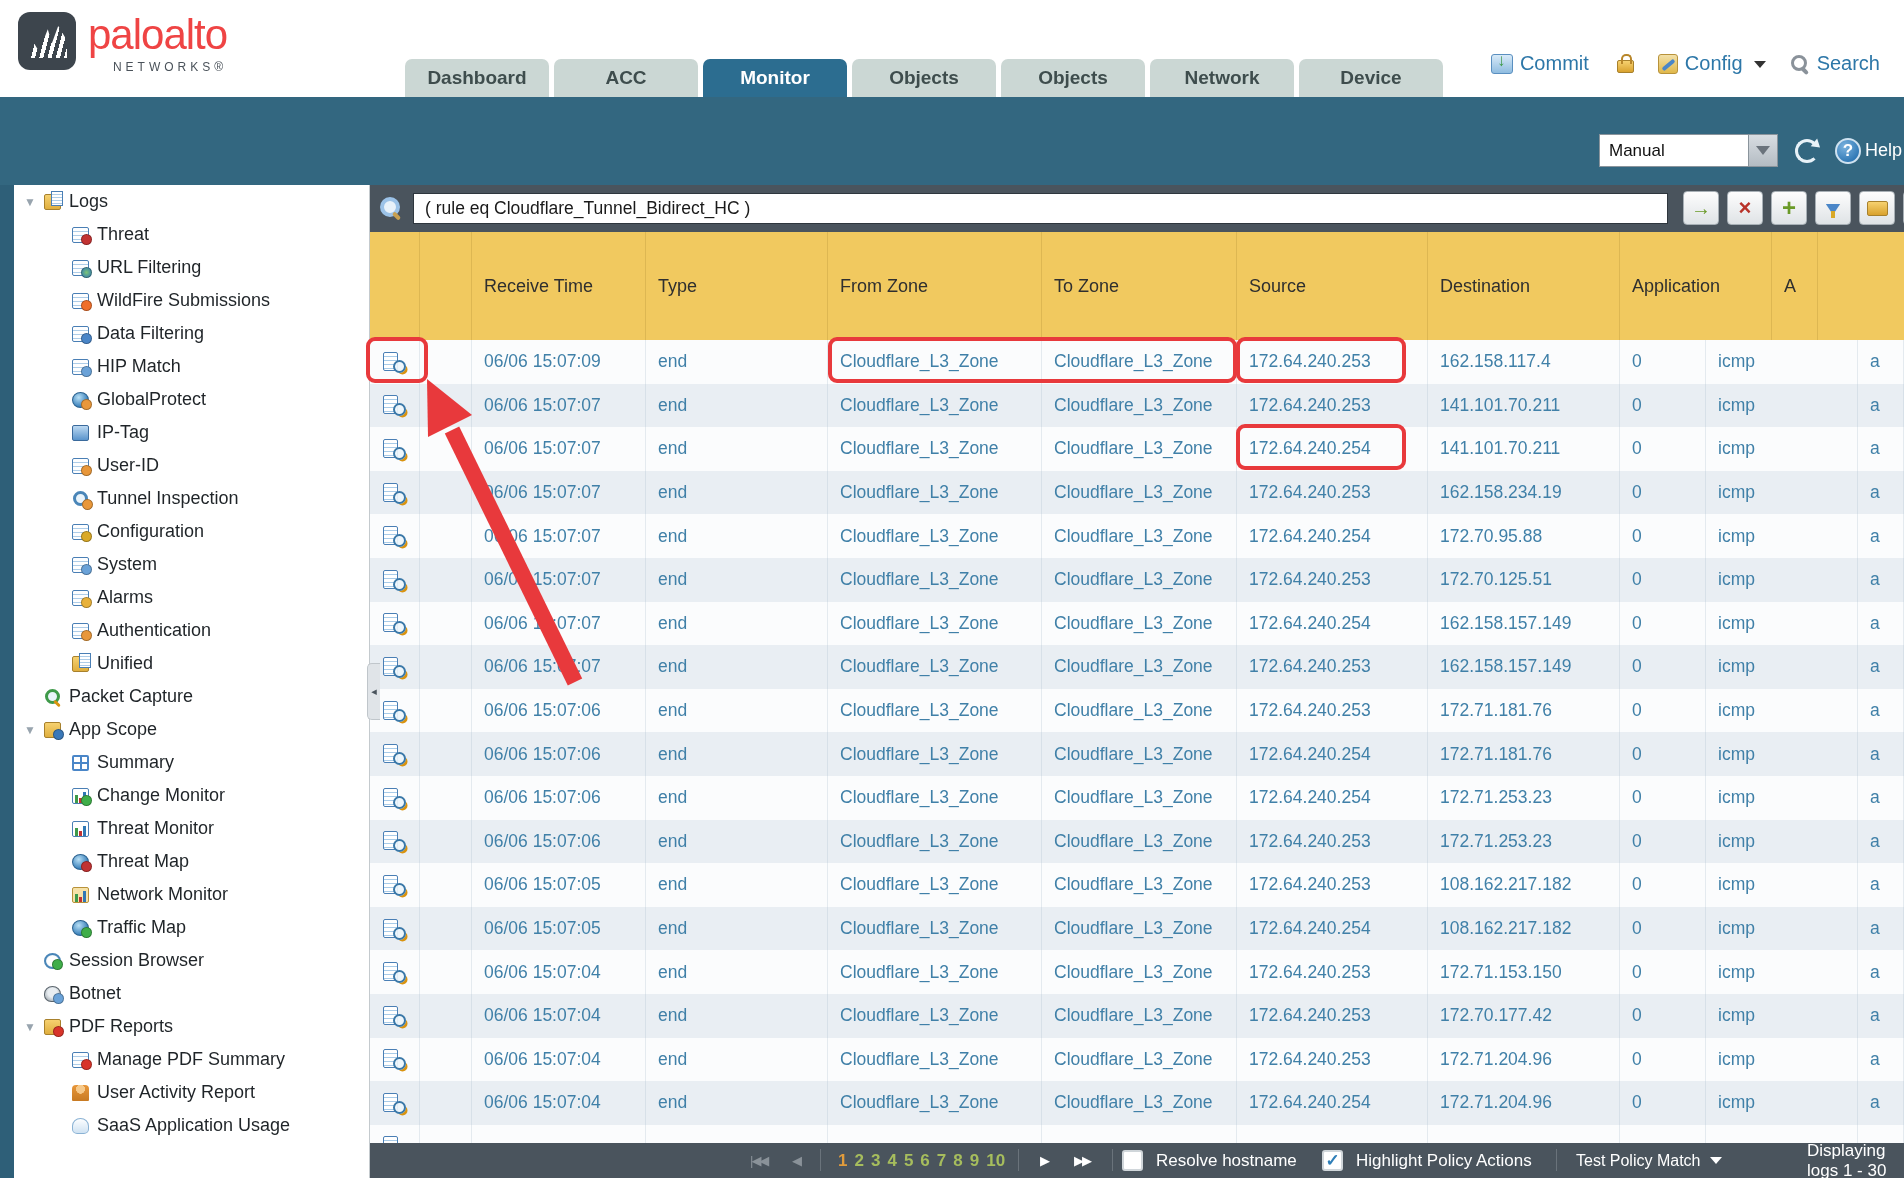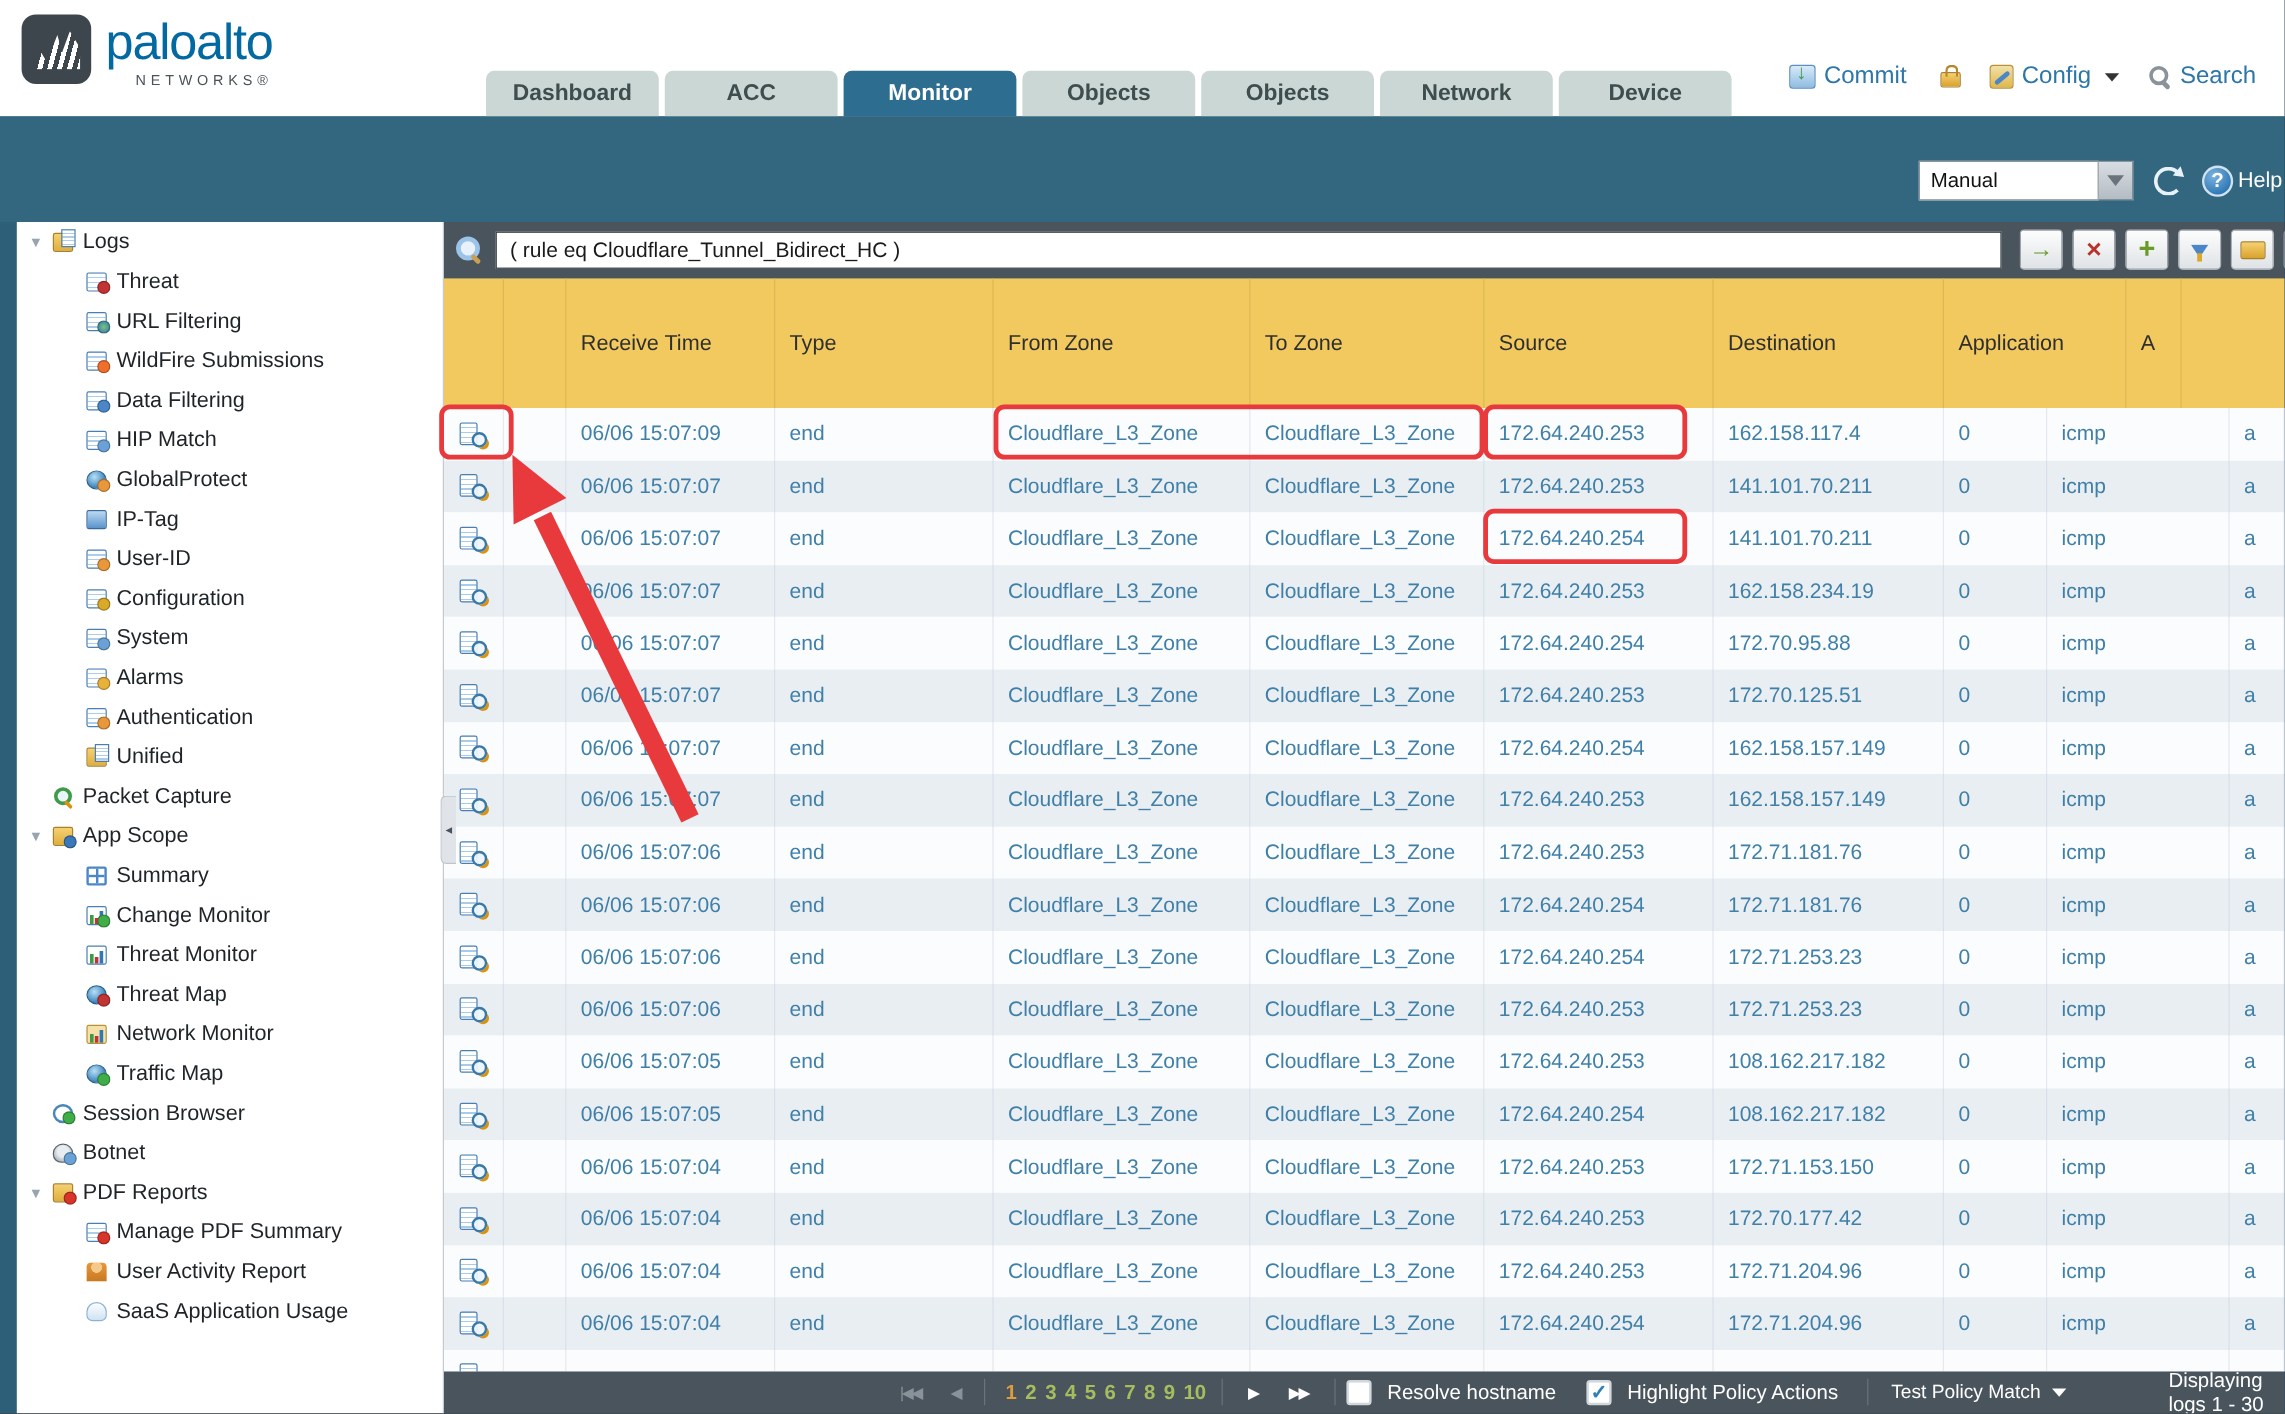--- a/index.html
+++ b/index.html
@@ -8,21 +8,21 @@
        font-family:"Liberation Sans",sans-serif;-webkit-font-smoothing:antialiased;}
 
   
   #tophdr{position:absolute;left:0;top:0;width:1904px;height:97px;background:#fff;}
   #logo{position:absolute;left:18px;top:12px;display:flex;align-items:flex-start;}
   #logomark{width:58px;height:58px;border-radius:12px;background:#3d454d;position:relative;overflow:hidden;flex:none;}
   #logomark::before{content:"";position:absolute;left:9px;top:14px;width:40px;height:32px;
      background:repeating-linear-gradient(105deg,transparent 0 4px,#fff 4px 8px);
      clip-path:polygon(0 100%,18% 55%,30% 80%,52% 10%,62% 55%,78% 0,100% 45%,100% 100%);}
   #logotext{margin-left:12px;}
-  #brand{font-size:42px;color:#0369a1;letter-spacing:-1px;line-height:46px;font-weight:500;}
+  #brand{font-size:42px;color:#ef4444;letter-spacing:-1px;line-height:46px;font-weight:500;}
   #subbrand{font-size:12px;color:#4a525a;letter-spacing:4px;text-align:right;margin-top:2px;}
   
   #tabs{position:absolute;left:405px;top:59px;display:flex;gap:5px;}
   .tab{width:144px;height:38px;background:#cbd7d4;border-radius:7px 7px 0 0;display:flex;
        align-items:center;justify-content:center;font-size:19px;font-weight:bold;color:#3e4d4d;cursor:pointer;}
   .tab.active{background:#2c6d90;color:#fff;}
   
   #hdr-actions{position:absolute;right:24px;top:52px;display:flex;align-items:center;font-size:20px;color:#2d77a8;}
   .hact{display:flex;align-items:center;gap:7px;cursor:pointer;text-align:center;}
   .commit-ico{width:22px;height:20px;background:linear-gradient(#d8eaf8,#8fbce0);border:1px solid #5a8fc0;
@@ -249,20 +249,24 @@
       </div>
       <div class="snode lvl1">
         <span class="ico ic-mon"></span>
         <span>IP-Tag</span>
       </div>
       <div class="snode lvl1">
         <span class="ico ic-doc bdg b-person"></span>
         <span>User-ID</span>
       </div>
       <div class="snode lvl1">
+        <span class="ico ic-mag bdg b-person"></span>
+        <span>Tunnel Inspection</span>
+      </div>
+      <div class="snode lvl1">
         <span class="ico ic-doc bdg b-gear"></span>
         <span>Configuration</span>
       </div>
       <div class="snode lvl1">
         <span class="ico ic-doc bdg b-mon"></span>
         <span>System</span>
       </div>
       <div class="snode lvl1">
         <span class="ico ic-doc bdg b-bell"></span>
         <span>Alarms</span>

